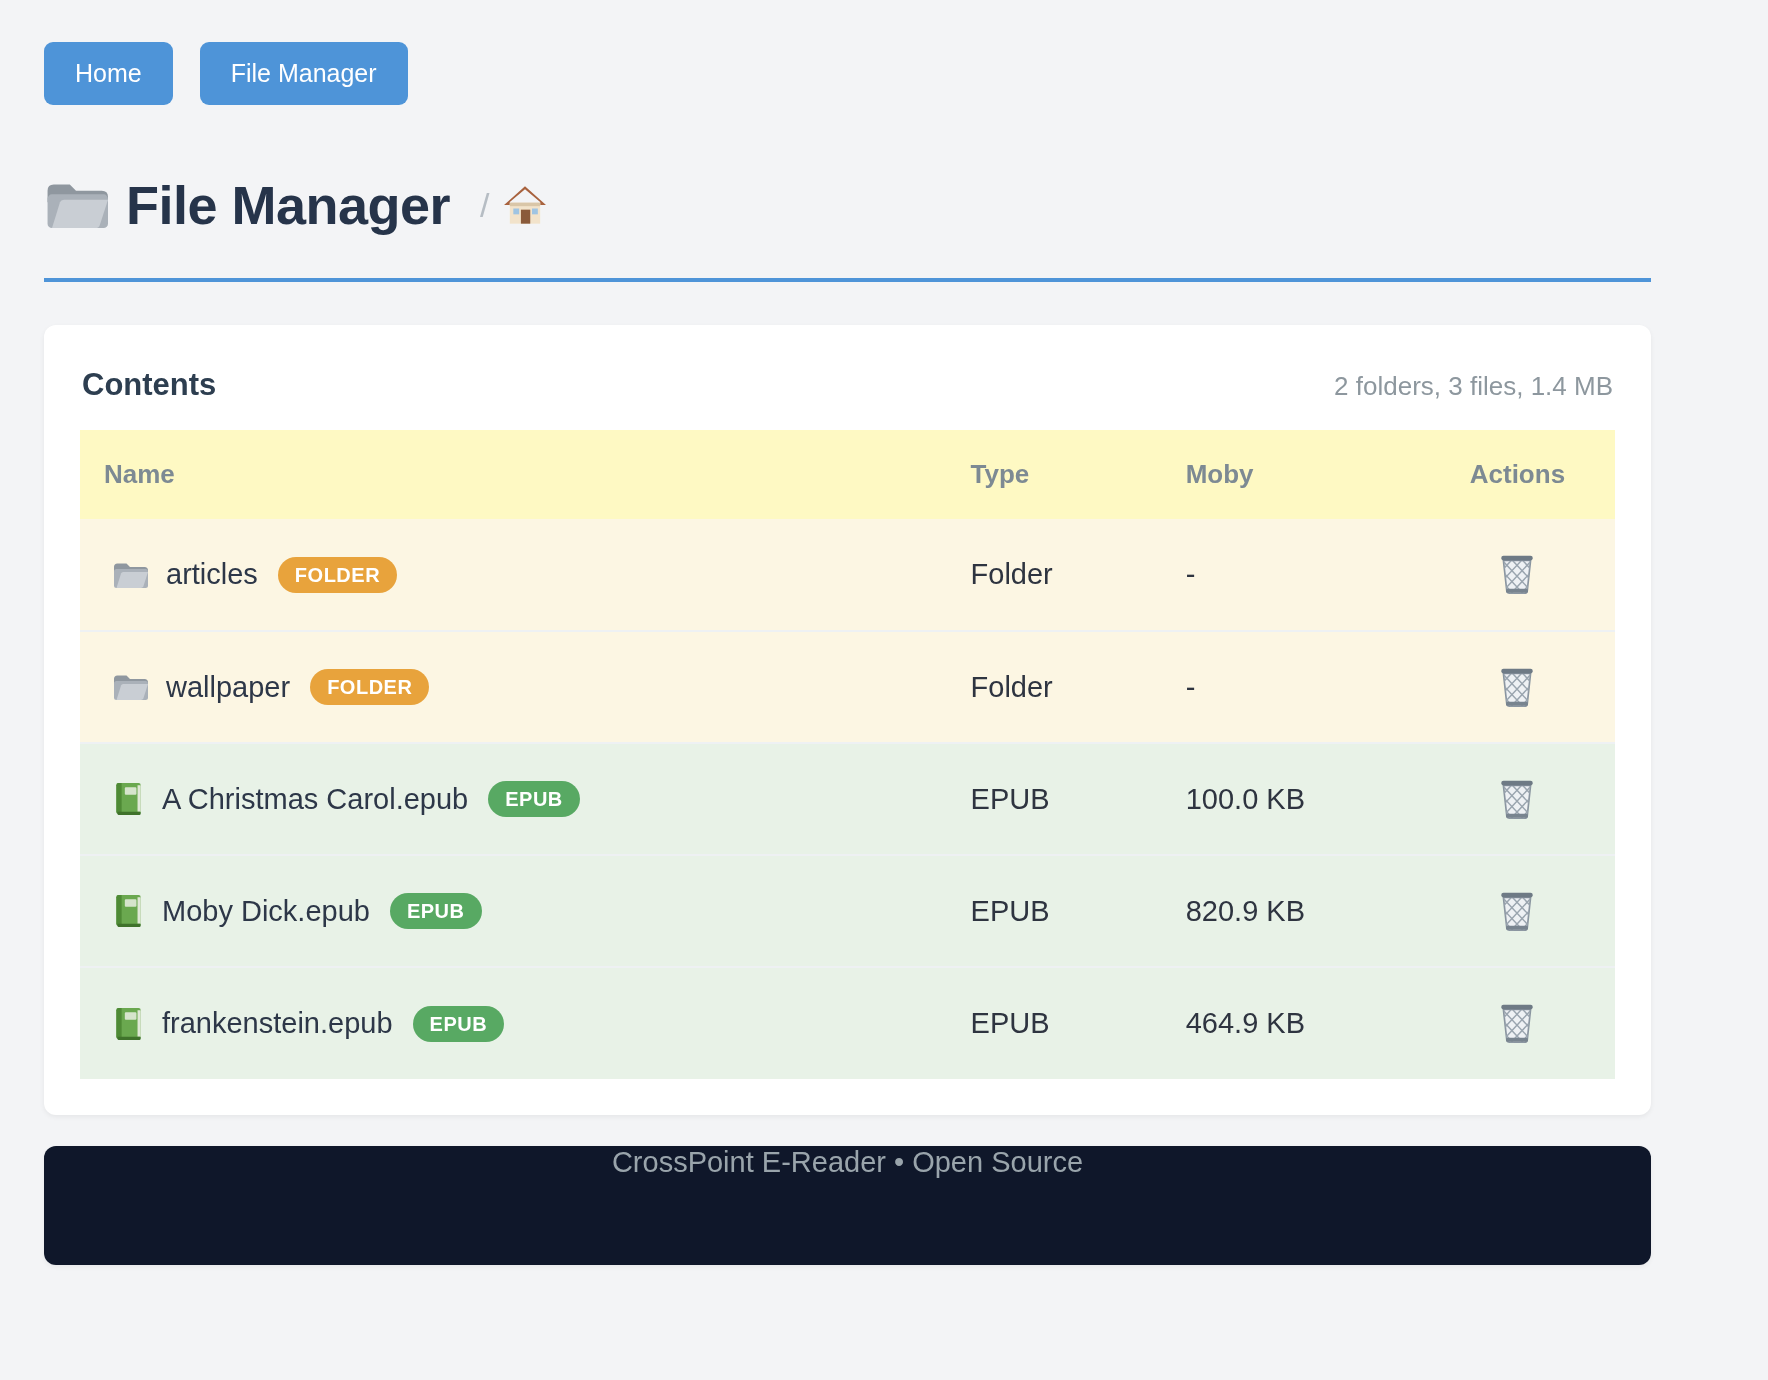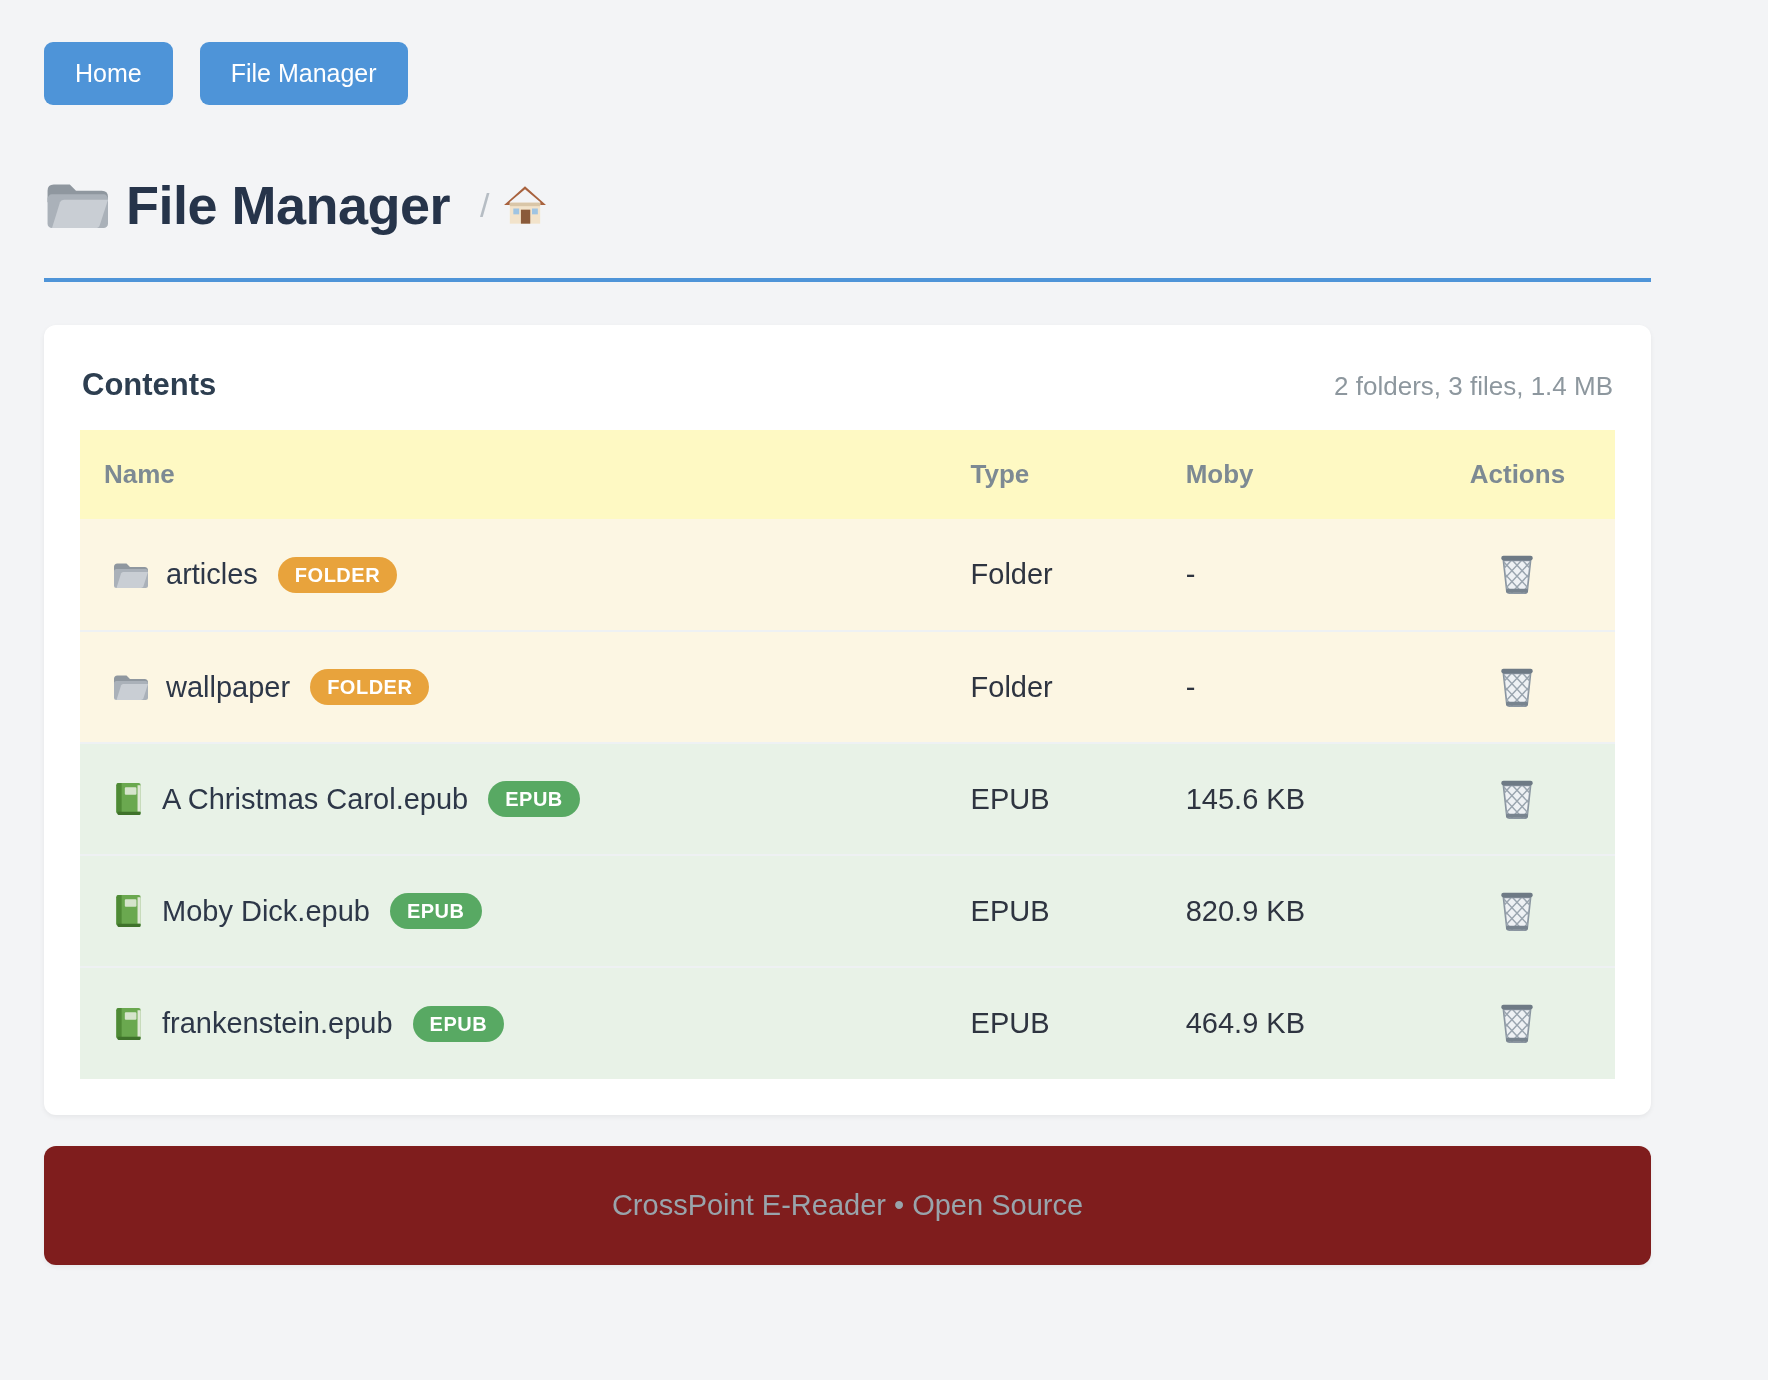--- a/index.html
+++ b/index.html
@@ -71,22 +71,22 @@
     padding: 8px 17px; border-radius: 999px; letter-spacing: 0.5px; line-height: 1;
   }
   tr.folder .badge { background: #e8a33c; }
   tr.epub   .badge { background: #58a963; }
   .cell-actions { text-align: center; }
   .trash-btn { background: none; border: none; padding: 4px; cursor: pointer; }
   .trash-btn svg { display: block; }
 
   
   .footer-card {
-    margin-top: 31px; background: #7f1d1d; border-radius: 12px;
-    height: 119px; display: flex; align-items: center; justify-content: center;
+    margin-top: 31px; background: #0f172a; border-radius: 12px;
+    height: 119px; display: flex; justify-content: center;
     box-shadow: 0 2px 5px rgba(0,0,0,0.05);
   }
   .footer-text { color: #99a4ab; font-size: 29px; }
 </style>
 </head>
 <body>
 
 <div class="page">
 
   <div class="nav">
@@ -219,21 +219,21 @@
             <rect x="24" y="4" width="3" height="25" fill="#dfe8d5"></rect>
             <rect x="12" y="6" width="11" height="7" rx="1" fill="#e9efe2" opacity="0.85"></rect>
             <rect x="5" y="29" width="22" height="3" rx="1" fill="#3f722b"></rect>
           </svg>
         </span>
         <span class="fname">A Christmas Carol.epub</span>
         <span class="badge">EPUB</span>
       </div>
     </td>
     <td class="cell-type">EPUB</td>
-    <td class="cell-size">145.6 KB</td>
+    <td class="cell-size">100.0 KB</td>
     <td class="cell-actions">
       <button class="trash-btn">
         <svg viewBox="0 0 36 44" width="38" height="46">
           <defs>
             <clipPath id="basket-clip">
               <path d="M5 10 L8.2 39 q0.3 2.4 2.8 2.4 h14 q2.5 0 2.8-2.4 L31 10 Z"></path>
             </clipPath>
           </defs>
           <path d="M5 10 L8.2 39 q0.3 2.4 2.8 2.4 h14 q2.5 0 2.8-2.4 L31 10 Z" fill="#eef1f4" stroke="#8a95a0" stroke-width="1.6"></path>
           <g clip-path="url(#basket-clip)" stroke="#9aa5af" stroke-width="1.4" fill="none">

